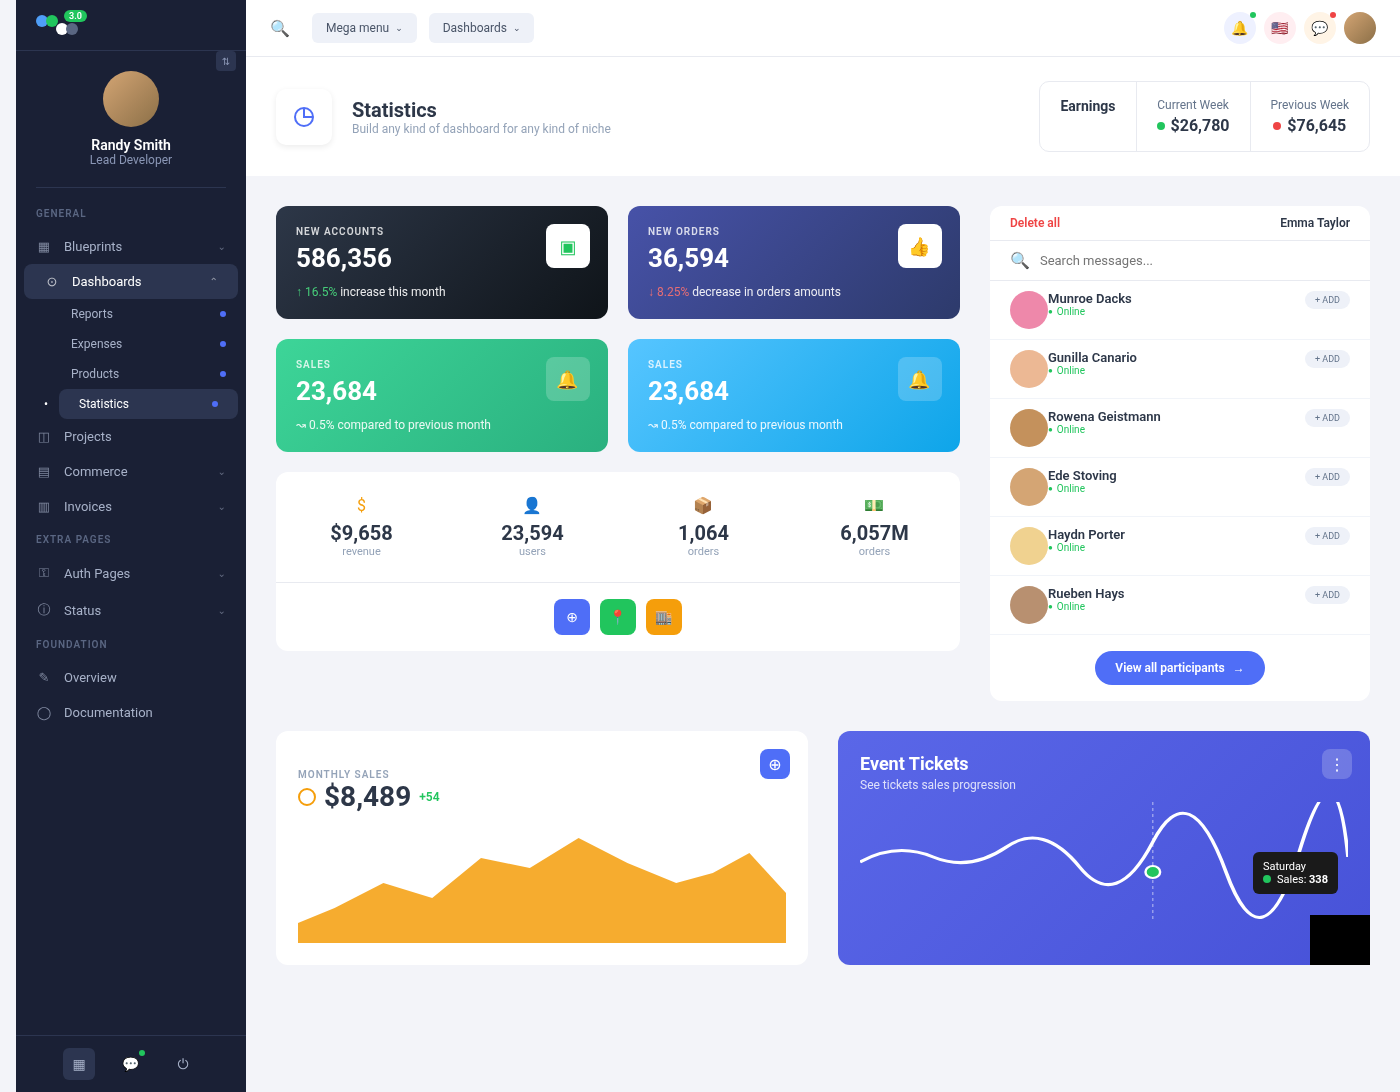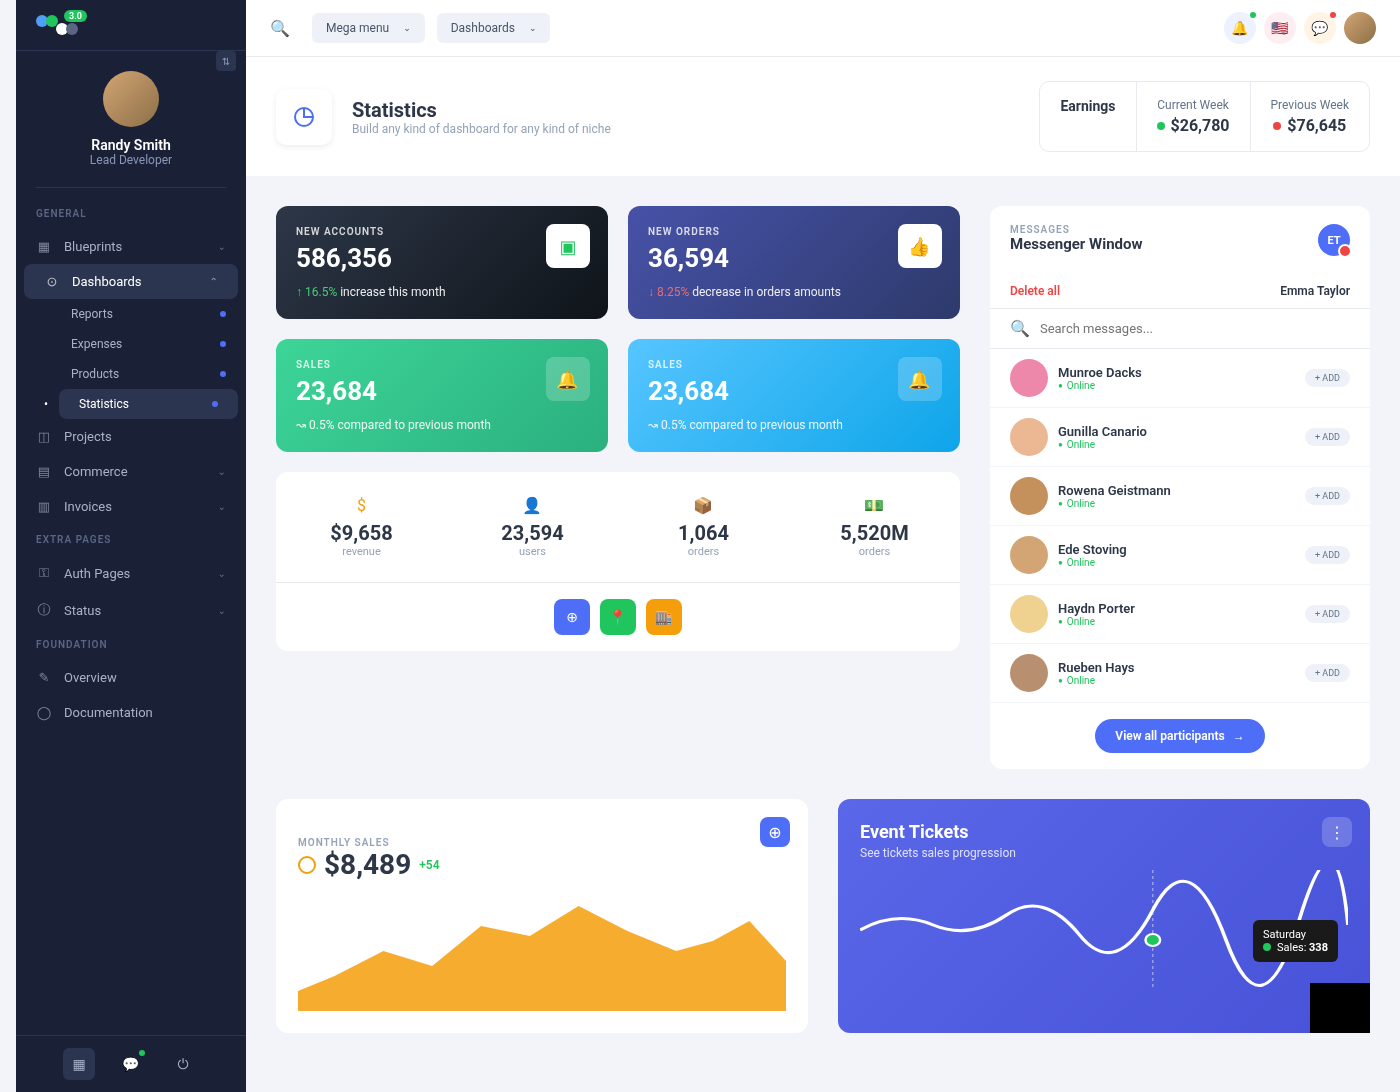--- a/index.html
+++ b/index.html
@@ -26,21 +26,21 @@
 .nav-dot { width:6px; height:6px; border-radius:50%; background:#4f6ef7; margin-left:auto; }
 .nav-sub .nav-item.active { background:#2c3550; color:#fff; }
 .nav-sub .nav-item.active::before { content:'•'; position:absolute; left:-15px; color:#fff; }
 .sidebar-footer { margin-top:auto; border-top:1px solid #2c3550; padding:12px 20px; display:flex; gap:20px; justify-content:center; }
 .sf-btn { width:32px; height:32px; display:flex; align-items:center; justify-content:center; border-radius:6px; font-size:14px; cursor:pointer; position:relative; }
 .sf-btn.dark { background:#2c3550; }
 .sf-dot { width:6px; height:6px; background:#21c55d; border-radius:50%; position:absolute; top:2px; right:2px; }
 .main { flex:1; display:flex; flex-direction:column; }
 .topbar { background:#fff; padding:12px 24px; display:flex; align-items:center; gap:12px; border-bottom:1px solid #e8eaf0; }
 .tb-search { color:#4f6ef7; font-size:16px; margin-right:10px; cursor:pointer; }
-.tb-btn { background:#eef1f8; padding:8px 14px; border-radius:6px; font-size:12px; color:#4a5568; display:flex; align-items:center; gap:14px; cursor:pointer; }
+.tb-btn { background:#eef1f8; padding:8px 14px; border-radius:6px; font-size:12px; color:#4a5568; display:flex; align-items:center; gap:6px; cursor:pointer; }
 .tb-right { margin-left:auto; display:flex; gap:8px; align-items:center; }
 .tb-icon { width:32px; height:32px; border-radius:50%; display:flex; align-items:center; justify-content:center; font-size:14px; position:relative; cursor:pointer; }
 .tb-icon-dot { width:6px; height:6px; border-radius:50%; position:absolute; top:0; right:0; }
 .page-header { background:#fff; padding:24px 30px; display:flex; align-items:center; gap:20px; }
 .ph-icon { width:56px; height:56px; background:#fff; border-radius:10px; box-shadow:0 2px 6px rgba(0,0,0,0.08); display:flex; align-items:center; justify-content:center; }
 .ph-icon svg { width:24px; height:24px; }
 .ph-title { font-size:20px; font-weight:700; color:#2d3748; }
 .ph-sub { font-size:12px; color:#94a3b8; }
 .earnings-box { margin-left:auto; background:#fff; border:1px solid #e8eaf0; border-radius:10px; display:flex; overflow:hidden; }
 .earn-cell { padding:16px 20px; border-left:1px solid #e8eaf0; text-align:center; }
@@ -76,21 +76,21 @@
 .msg-head { padding:18px 20px; display:flex; align-items:flex-start; }
 .msg-head-l .lbl { font-size:10px; color:#94a3b8; letter-spacing:1px; font-weight:600; }
 .msg-head-l .ttl { font-size:15px; font-weight:700; color:#2d3748; }
 .msg-badge { margin-left:auto; width:32px; height:32px; border-radius:50%; background:#4f6ef7; color:#fff; font-size:11px; font-weight:700; display:flex; align-items:center; justify-content:center; position:relative; }
 .msg-badge::after { content:''; position:absolute; bottom:-2px; right:-2px; width:10px; height:10px; background:#ef4444; border-radius:50%; border:2px solid #fff; }
 .msg-bar { display:flex; justify-content:space-between; padding:10px 20px; font-size:12px; border-bottom:1px solid #e8eaf0; }
 .msg-del { color:#ef4444; font-weight:600; cursor:pointer; }
 .msg-name { color:#2d3748; font-weight:600; }
 .msg-search { padding:10px 20px; display:flex; align-items:center; gap:10px; border-bottom:1px solid #e8eaf0; }
 .msg-search input { border:none; outline:none; font-size:13px; flex:1; color:#94a3b8; }
-.contact { display:flex; align-items:center; padding:10px 20px; gap:10px; border-bottom:1px solid #f1f4f9; }
+.contact { display:flex; align-items:flex-start; padding:10px 20px; gap:0; border-bottom:1px solid #f1f4f9; }
 .c-avatar { width:38px; height:38px; border-radius:50%; background:linear-gradient(135deg,#fbb,#d88); }
 .c-info { flex:1; }
 .c-name { font-size:13px; font-weight:600; color:#2d3748; }
 .c-status { font-size:10px; color:#21c55d; display:flex; align-items:center; gap:4px; }
 .c-status::before { content:'●'; font-size:8px; }
 .c-add { background:#eef1f8; border-radius:12px; padding:4px 10px; font-size:9px; color:#64748b; font-weight:400; display:flex; align-items:center; gap:3px; cursor:pointer; }
 .msg-foot { padding:16px; text-align:center; }
 .msg-foot-btn { background:#4f6ef7; color:#fff; border-radius:20px; padding:10px 20px; font-size:12px; font-weight:600; display:inline-flex; align-items:center; gap:8px; cursor:pointer; }
 .bottom-row { display:grid; grid-template-columns:1fr 1fr; gap:30px; grid-column:1/3; }
 .panel { background:#fff; border-radius:12px; padding:22px; position:relative; }
@@ -307,46 +307,39 @@
               <div class="metric-val">23,594</div>
               <div class="metric-lbl">users</div>
             </div>
             <div class="metric">
               <div class="metric-icon">📦</div>
               <div class="metric-val">1,064</div>
               <div class="metric-lbl">orders</div>
             </div>
             <div class="metric">
               <div class="metric-icon" style="color:#ef4444">💵</div>
-              <div class="metric-val">5,520M</div>
+              <div class="metric-val">6,057M</div>
               <div class="metric-lbl">orders</div>
             </div>
           </div>
           <div class="metrics-actions">
             <div class="ma-btn" style="background:#4f6ef7">
                 <span>⊕</span>
               </div>
             <div class="ma-btn" style="background:#21c55d">
                 <span>📍</span>
               </div>
             <div class="ma-btn" style="background:#f59e0b">
                 <span>🏬</span>
               </div>
           </div>
         </div>
       </div>
 
       <div class="messenger">
-        <div class="msg-head">
-          <div class="msg-head-l">
-            <div class="lbl">MESSAGES</div>
-            <div class="ttl">Messenger Window</div>
-          </div>
-          <div class="msg-badge">ET</div>
-        </div>
         <div class="msg-bar">
           <span class="msg-del">Delete all</span>
           <span class="msg-name">Emma Taylor</span>
         </div>
         <div class="msg-search">
           <span>🔍</span>
           <input placeholder="Search messages..." style="">
         </div>
         <div id="contacts-list">
             <div class="contact">

